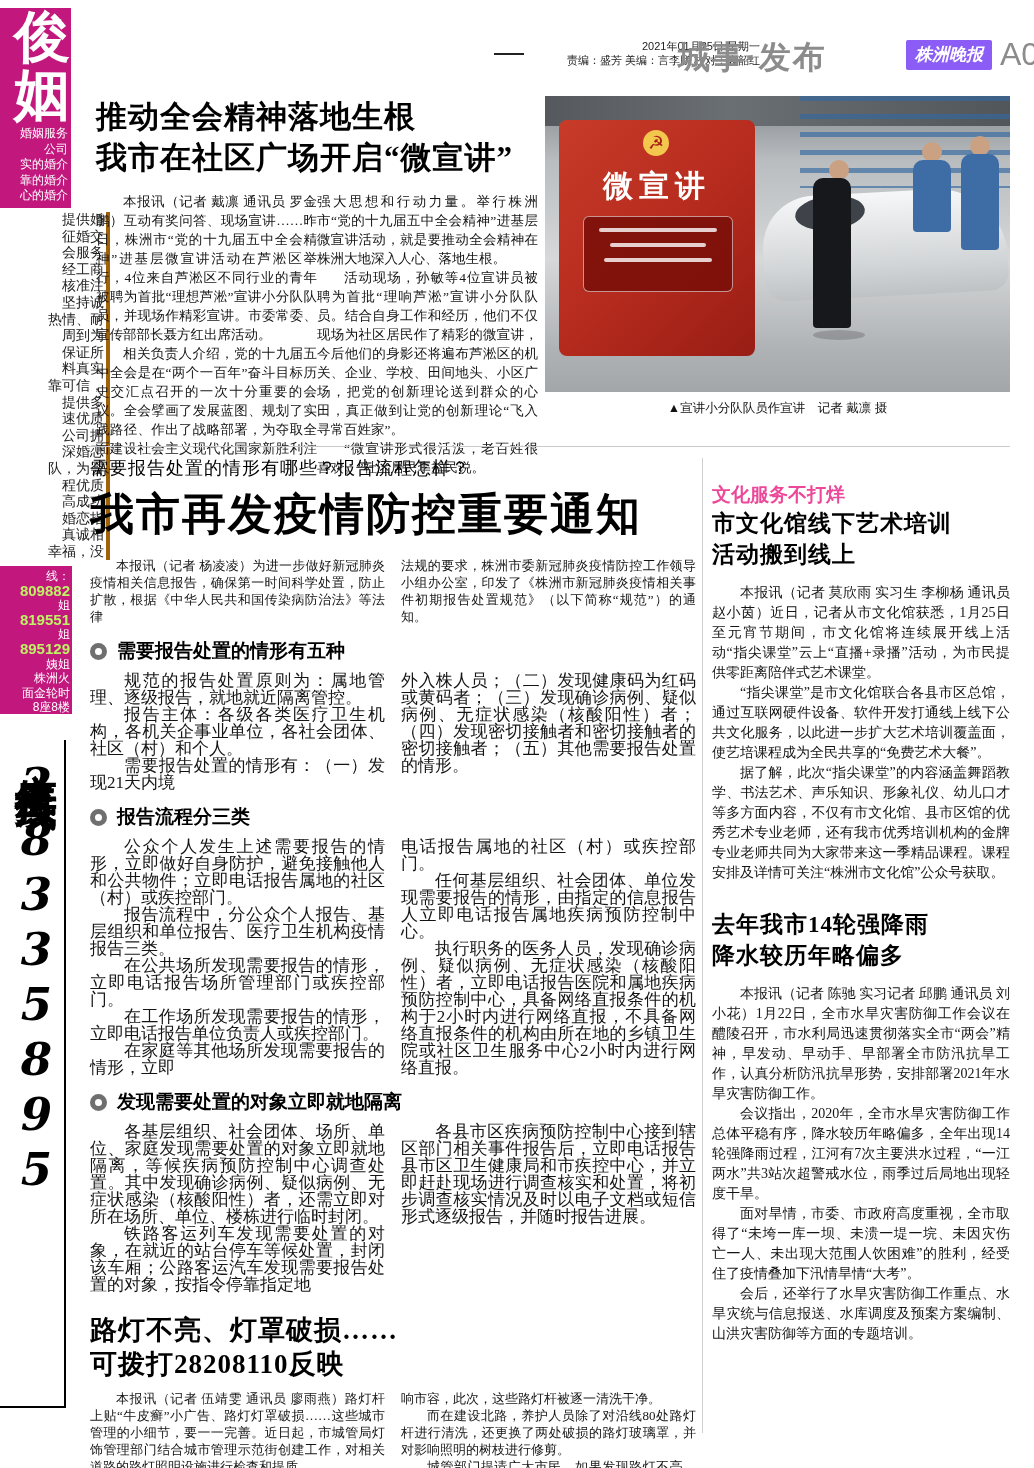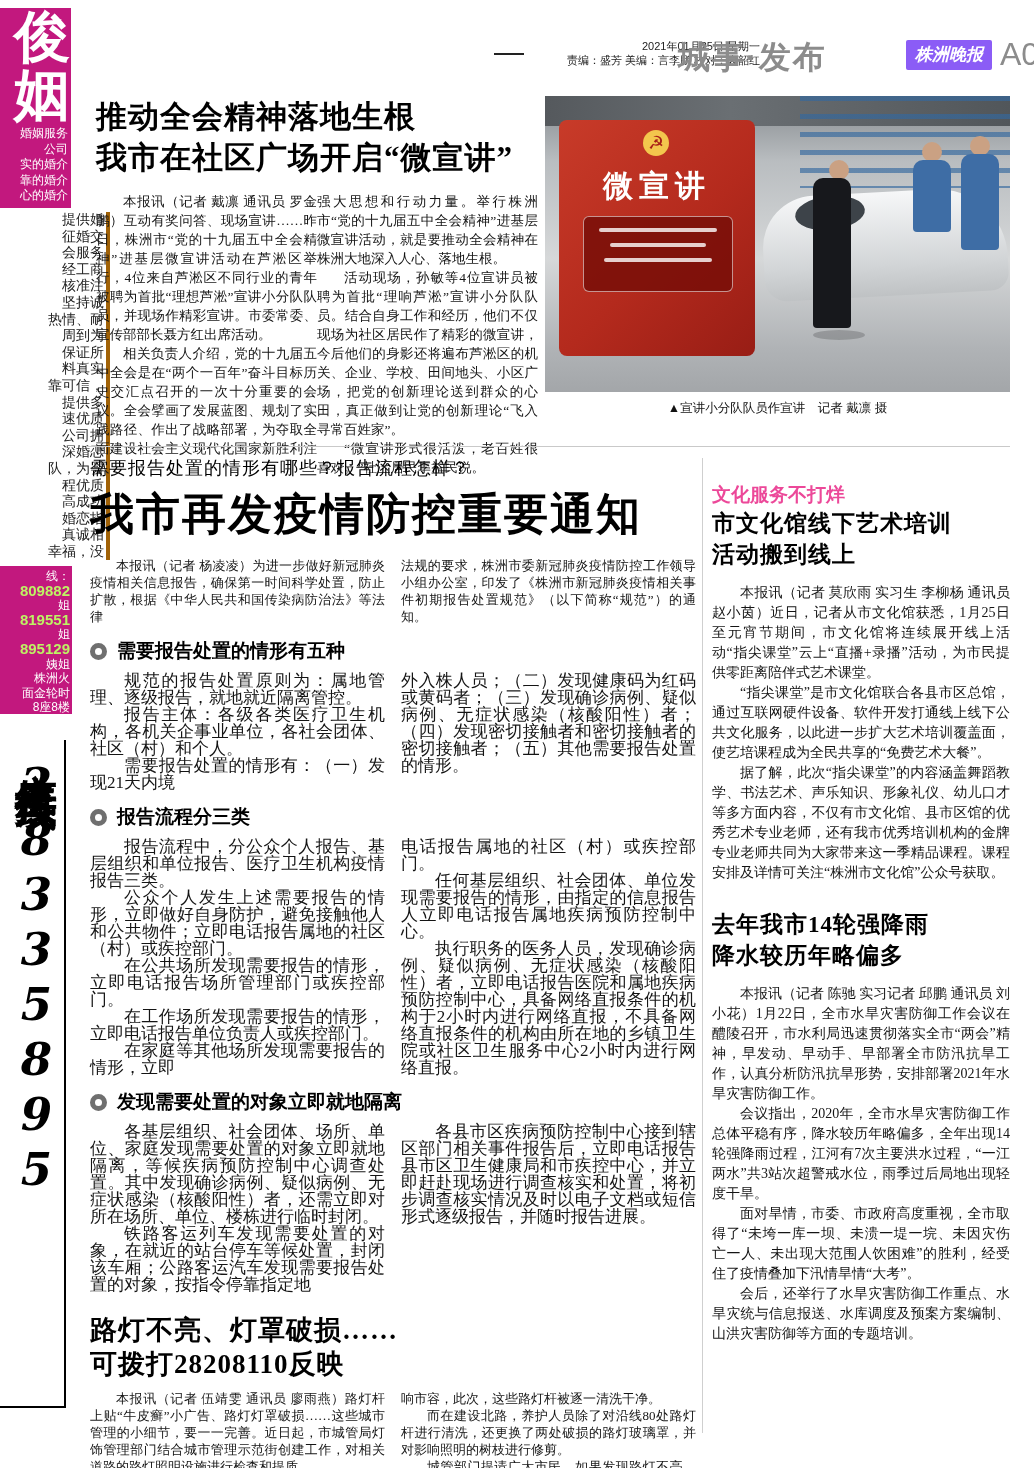--- a/index.html
+++ b/index.html
@@ -261,22 +261,22 @@
       </div>
     </div>
 
     <div class="section">
       <div class="sec-head">
         <span class="ring"></span>
         <span class="sec-title">报告流程分三类</span>
       </div>
       <div class="sec-cols">
         <div class="col">
+          <p class="p">公众个人发生上述需要报告的情形，立即做好自身防护，避免接触他人和公共物件；立即电话报告属地的社区（村）或疾控部门。</p>
           <p class="p">报告流程中，分公众个人报告、基层组织和单位报告、医疗卫生机构疫情报告三类。</p>
-          <p class="p">公众个人发生上述需要报告的情形，立即做好自身防护，避免接触他人和公共物件；立即电话报告属地的社区（村）或疾控部门。</p>
           <p class="p">在公共场所发现需要报告的情形，立即电话报告场所管理部门或疾控部门。</p>
           <p class="p">在工作场所发现需要报告的情形，立即电话报告单位负责人或疾控部门。</p>
           <p class="p">在家庭等其他场所发现需要报告的情形，立即</p>
         </div>
         <div class="col">
           <p class="p cont">电话报告属地的社区（村）或疾控部门。</p>
           <p class="p">任何基层组织、社会团体、单位发现需要报告的情形，由指定的信息报告人立即电话报告属地疾病预防控制中心。</p>
           <p class="p">执行职务的医务人员，发现确诊病例、疑似病例、无症状感染（核酸阳性）者，立即电话报告医院和属地疾病预防控制中心，具备网络直报条件的机构于2小时内进行网络直报，不具备网络直报条件的机构由所在地的乡镇卫生院或社区卫生服务中心2小时内进行网络直报。</p>
         </div>
       </div>

